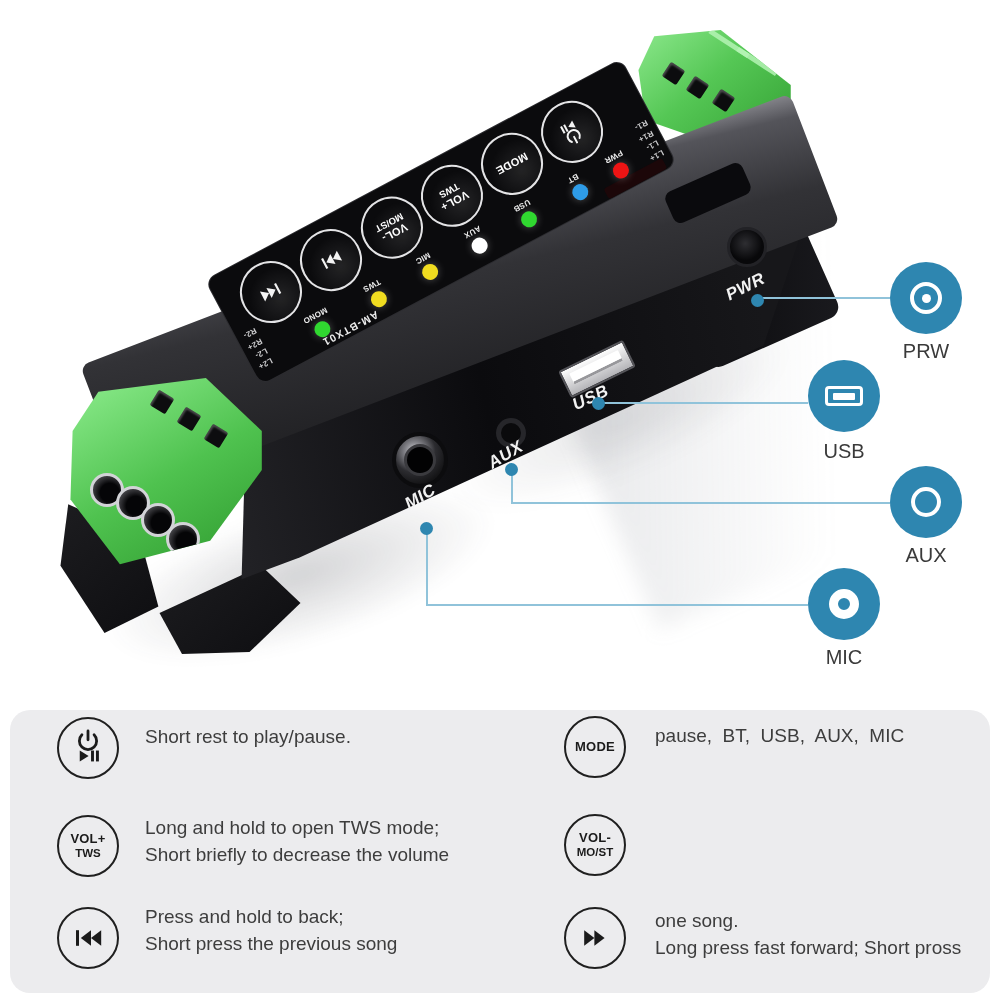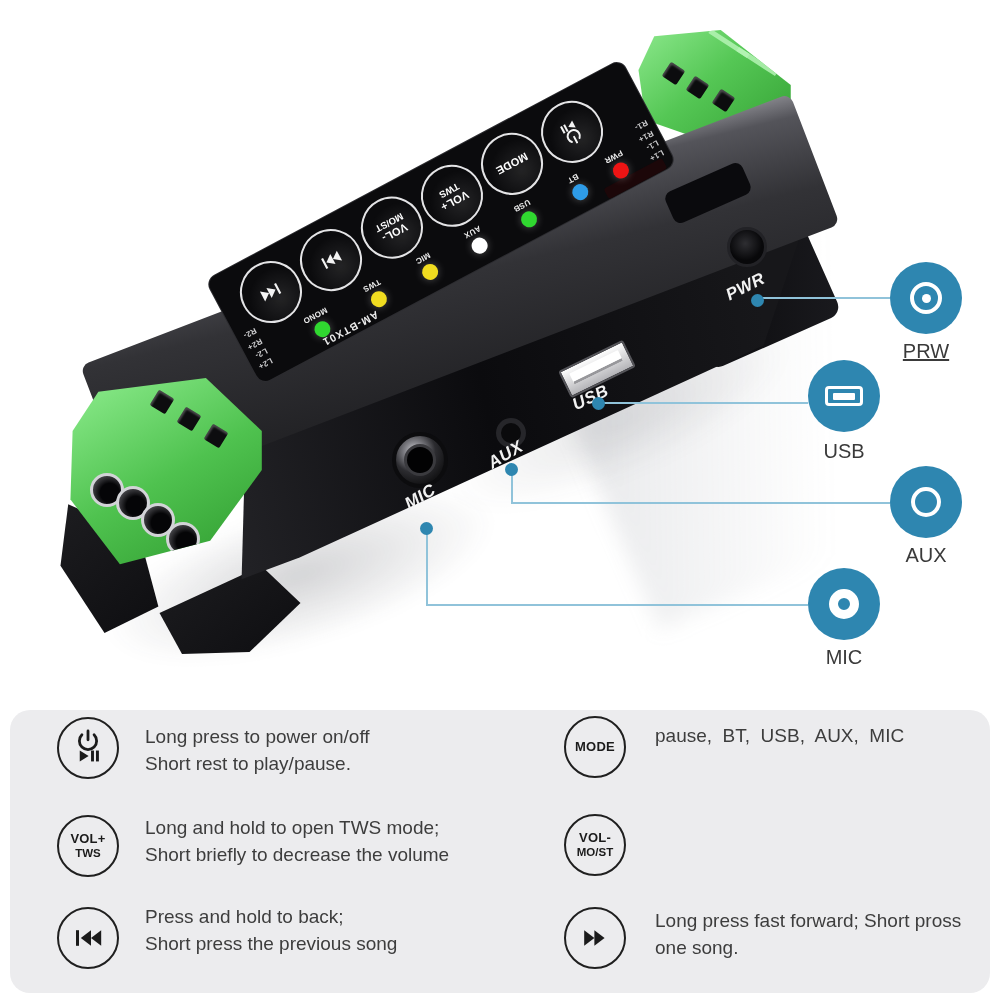--- a/index.html
+++ b/index.html
@@ -268,21 +268,21 @@
   <div class="cdot" style="left:751px;top:294px;"></div>
   <div class="cdot" style="left:592px;top:397px;"></div>
   <div class="cdot" style="left:505px;top:463px;"></div>
   <div class="cdot" style="left:420px;top:522px;"></div>
 
   <div class="ccircle" style="left:890px;top:262px;">
     <div class="ci-ring">
         <i></i>
       </div>
   </div>
-  <div class="clabel" style="left:890px;top:340px;text-decoration:underline;">PRW</div>
+  <div class="clabel" style="left:890px;top:340px;">PRW</div>
 
   <div class="ccircle" style="left:808px;top:360px;">
     <div class="ci-usb">
         <i></i>
       </div>
   </div>
   <div class="clabel" style="left:808px;top:440px;">USB</div>
 
   <div class="ccircle" style="left:890px;top:466px;">
     <div class="ci-aux"></div>
@@ -299,21 +299,20 @@
     <div class="lg-icon" style="left:47px;top:7px;">
       <svg width="38" height="38" viewBox="0 0 30 30" fill="#1b1b1b" stroke="#1b1b1b">
         <path d="M10.2 4.6 A 6.8 6.8 0 1 0 19.8 4.6" fill="none" stroke-width="2.2" stroke-linecap="round"></path>
         <line x1="15" y1="1.5" x2="15" y2="8.5" stroke-width="2.2" stroke-linecap="round"></line>
         <polygon points="8.5,17 15.5,21.3 8.5,25.6" stroke="none"></polygon>
         <rect x="17.4" y="17" width="2.3" height="8.6" stroke="none"></rect>
         <rect x="21.3" y="17" width="2.3" height="8.6" stroke="none"></rect>
       </svg>
     </div>
     <div class="lg-text" style="left:135px;top:13px;">
-      <div class="lg-line">Long press to power on/off</div>
       <div class="lg-line">Short rest to play/pause.</div>
     </div>
 
     <div class="lg-icon" style="left:554px;top:6px;">
       <span class="t1">MODE</span>
     </div>
     <div class="lg-text" style="left:645px;top:12px;">
       <div class="lg-line">pause,  BT,  USB,  AUX,  MIC</div>
     </div>
 
@@ -343,18 +342,18 @@
       <div class="lg-line">Short press the previous song</div>
     </div>
 
     <div class="lg-icon" style="left:554px;top:197px;">
       <svg width="36" height="36" viewBox="0 0 30 30" fill="#1b1b1b">
         <polygon points="6,8.5 14.5,15 6,21.5"></polygon>
         <polygon points="14.5,8.5 23,15 14.5,21.5"></polygon>
       </svg>
     </div>
     <div class="lg-text" style="left:645px;top:197px;">
+      <div class="lg-line">one song.</div>
       <div class="lg-line">Long press fast forward; Short pross</div>
-      <div class="lg-line">one song.</div>
     </div>
 
   </div>
 </div>
 
 </body></html>

